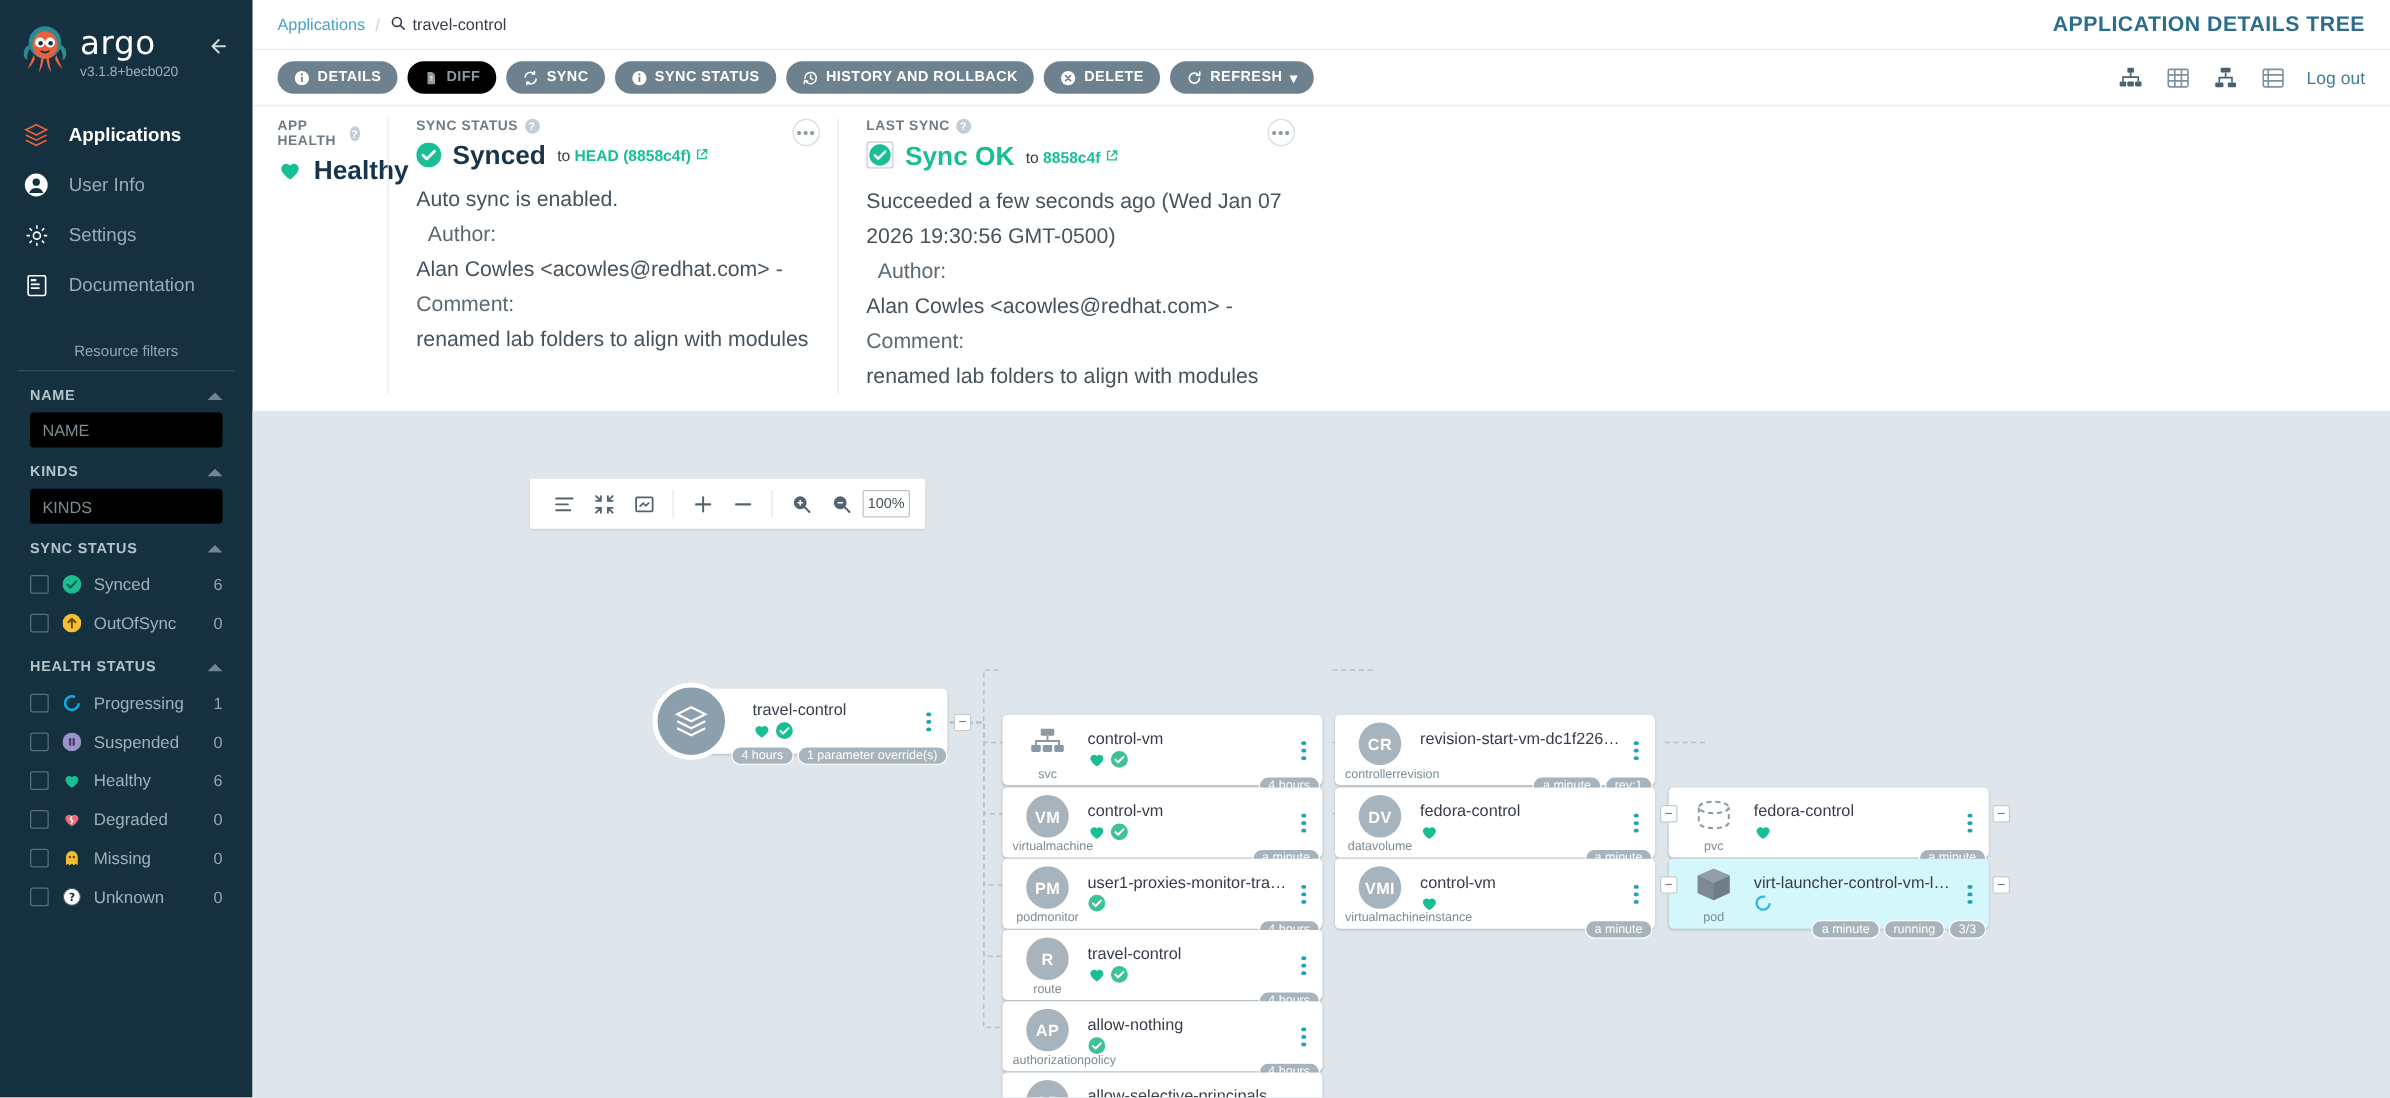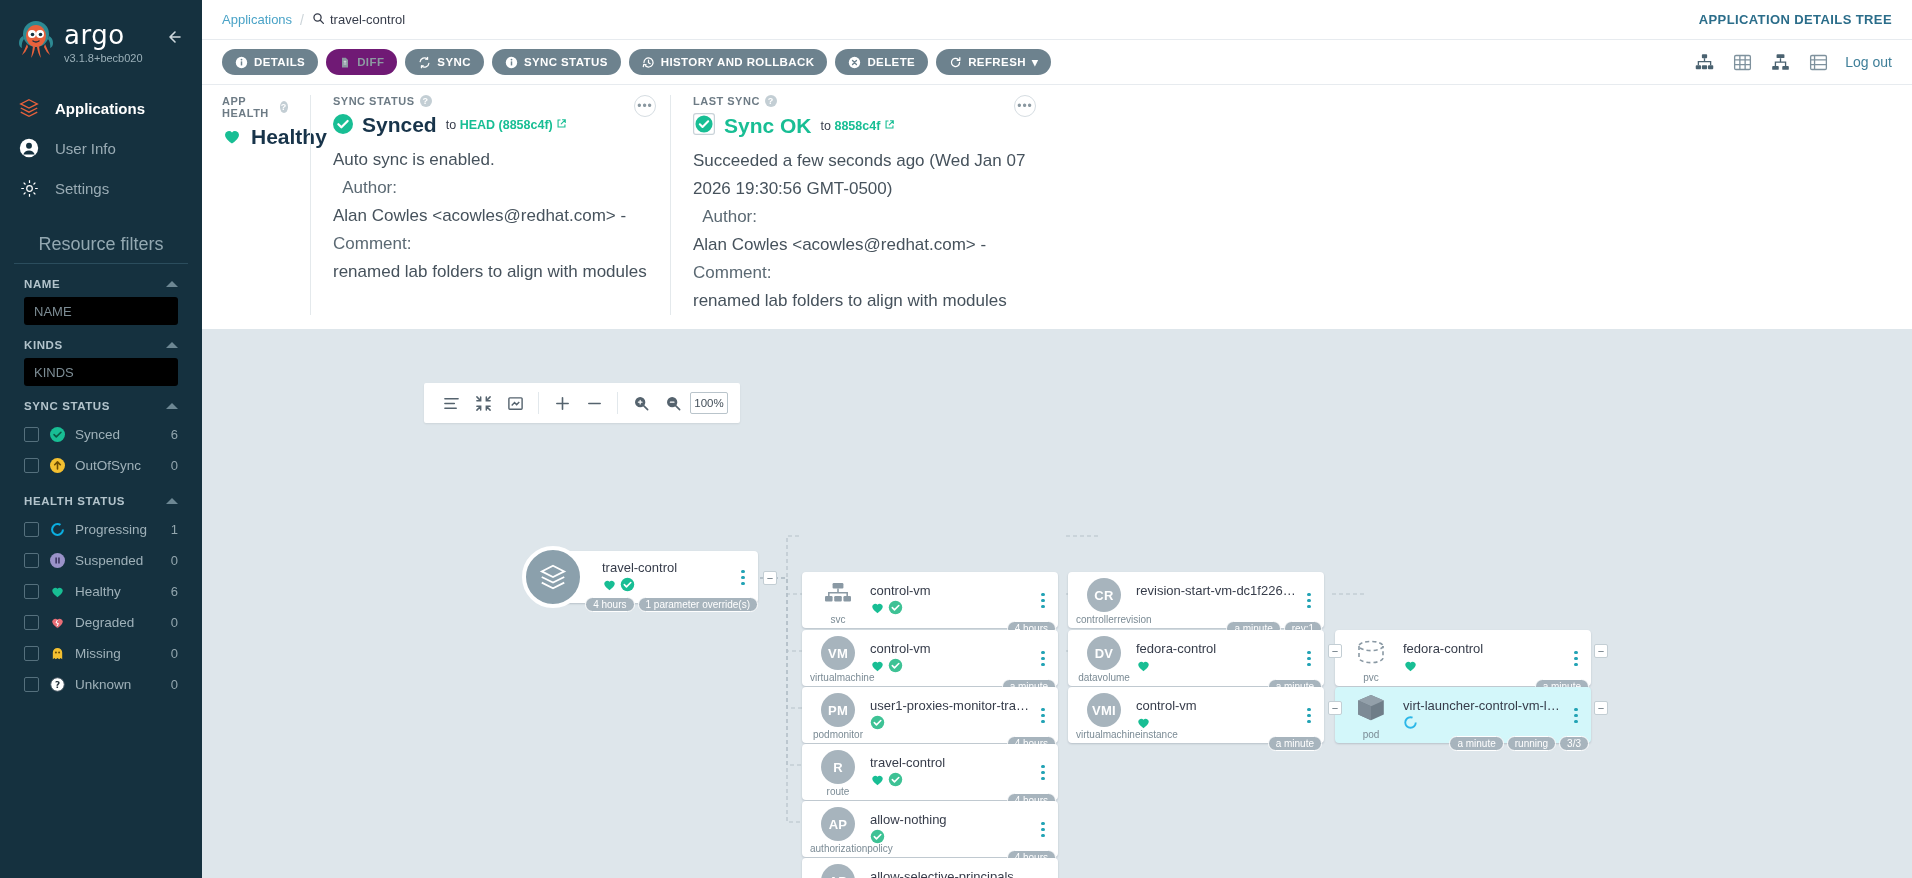--- a/index.html
+++ b/index.html
@@ -31,21 +31,21 @@
   }
   .sb-nav { margin-top: 22px; }
   .sb-item {
     display: flex; align-items: center; gap: 13px;
     padding: 8px 16px; height: 40px; cursor: pointer;
     color: #9aacb5; font-size: 15px;
   }
   .sb-item.active { color: #ffffff; font-weight: bold; }
   .sb-ico { width: 26px; height: 26px; display: flex; align-items: center; justify-content: center; flex: 0 0 26px; }
   .sb-filters-title {
-    text-align: center; color: #93a8b1; font-size: 18px;
+    text-align: center; color: #93a8b1; font-size: 12px;
     margin-top: 26px; padding-bottom: 8px; border-bottom: 1px solid #2b4d5d;
     margin-left: 14px; margin-right: 14px;
   }
   .f-sec { padding: 0 24px; }
   .f-head {
     display: flex; align-items: center; justify-content: space-between;
     font-size: 11.5px; font-weight: bold; letter-spacing: .6px;
     color: #b3c4cc; padding: 14px 0 7px 0; cursor: pointer;
   }
   .caret-up { width: 0; height: 0; border-left: 6px solid transparent; border-right: 6px solid transparent; border-bottom: 6px solid #6d8793; }
@@ -68,34 +68,34 @@
   .main { flex: 1; height: 878px; display: flex; flex-direction: column; background: #dee6eb; }
   .topbar {
     height: 40px; background: #fff; display: flex; align-items: center;
     padding: 0 20px; border-bottom: 1px solid #e7ebef; flex: 0 0 40px;
   }
   .crumbs { display: flex; align-items: center; gap: 8px; font-size: 13px; }
   .crumb-link { color: #4aa3c7; cursor: pointer; }
   .crumb-sep { color: #ccd4d9; font-size: 14px; }
   .crumb-cur { display: flex; align-items: center; gap: 5px; color: #363c4a; }
   .topbar-right { margin-left: auto; display: flex; align-items: center; }
-  .adt-title { color: #2b6d8a; font-size: 13px; font-weight: bold; letter-spacing: .4px; }
+  .adt-title { color: #2b6d8a; font-size: 17px; font-weight: bold; letter-spacing: .4px; }
 
   .toolbar {
     height: 45px; background: #fff; display: flex; align-items: center;
     padding: 0 20px; flex: 0 0 45px; border-bottom: 1px solid #e7ebef;
   }
   .btn {
     height: 26px; border-radius: 13px; background: #6d828e; color: #fff;
     display: inline-flex; align-items: center; gap: 6px;
     padding: 0 13px; font-size: 11.5px; font-weight: bold; letter-spacing: .4px;
     margin-right: 8px; cursor: pointer; border: none; white-space: nowrap;
     font-family: "Liberation Sans", sans-serif;
   }
-  .btn.disabled { background: #701a75; color: #8d9aa2; }
+  .btn.disabled { background: #000000; color: #8d9aa2; }
   .btn svg { display: block; }
   .tb-right { margin-left: auto; display: flex; align-items: center; gap: 16px; }
   .vmode { width: 22px; height: 22px; cursor: pointer; color: #5b7180; display: flex; align-items: center; justify-content: center; }
   .logout { color: #3f7f99; font-size: 14px; cursor: pointer; }
 
   
   .cards { background: #fff; display: flex; padding: 10px 0 14px 0; flex: 0 0 auto; }
   .card { padding: 0 22px; position: relative; }
   .card + .card { border-left: 1px solid #e4e9ec; }
   .card-label {
@@ -248,20 +248,31 @@
         <span>User Info</span>
       </div>
       <div class="sb-item">
         <span class="sb-ico">
           <svg width="21" height="21" viewBox="0 0 24 24" fill="none" stroke="#ffffff" stroke-width="1.4">
             <circle cx="12" cy="12" r="3.2"></circle>
             <path d="M12 2.6v3M12 18.4v3M2.6 12h3M18.4 12h3M5.3 5.3l2.1 2.1M16.6 16.6l2.1 2.1M18.7 5.3l-2.1 2.1M7.4 16.6l-2.1 2.1"></path>
           </svg>
         </span>
         <span>Settings</span>
+      </div>
+      <div class="sb-item">
+        <span class="sb-ico">
+          <svg width="21" height="21" viewBox="0 0 24 24">
+            <rect x="4" y="3" width="16" height="18" rx="1.5" fill="none" stroke="#ffffff" stroke-width="1.5"></rect>
+            <rect x="6.5" y="6" width="5" height="2" fill="#ffffff"></rect>
+            <rect x="6.5" y="10" width="8" height="1.6" fill="#ffffff"></rect>
+            <rect x="6.5" y="13.5" width="8" height="1.6" fill="#ffffff"></rect>
+          </svg>
+        </span>
+        <span>Documentation</span>
       </div>
     </div>
 
     <div class="sb-filters-title">Resource filters</div>
 
     <div class="f-sec">
       <div class="f-head">
         <span>NAME</span>
         <span class="caret-up"></span>
       </div>

